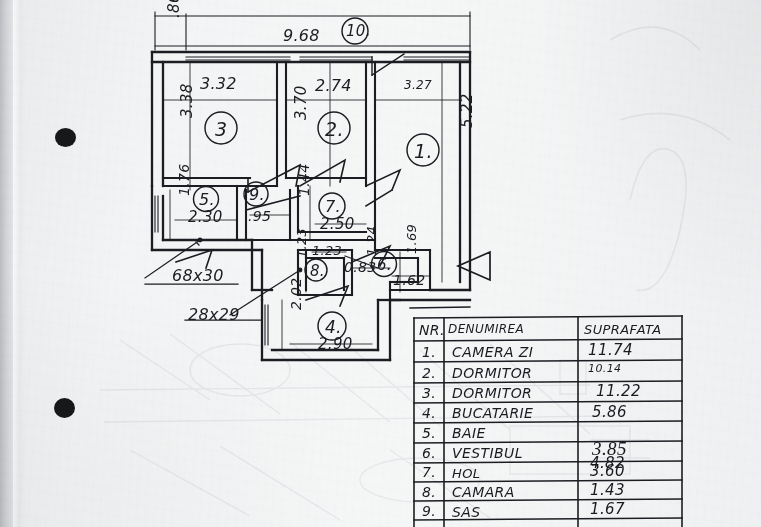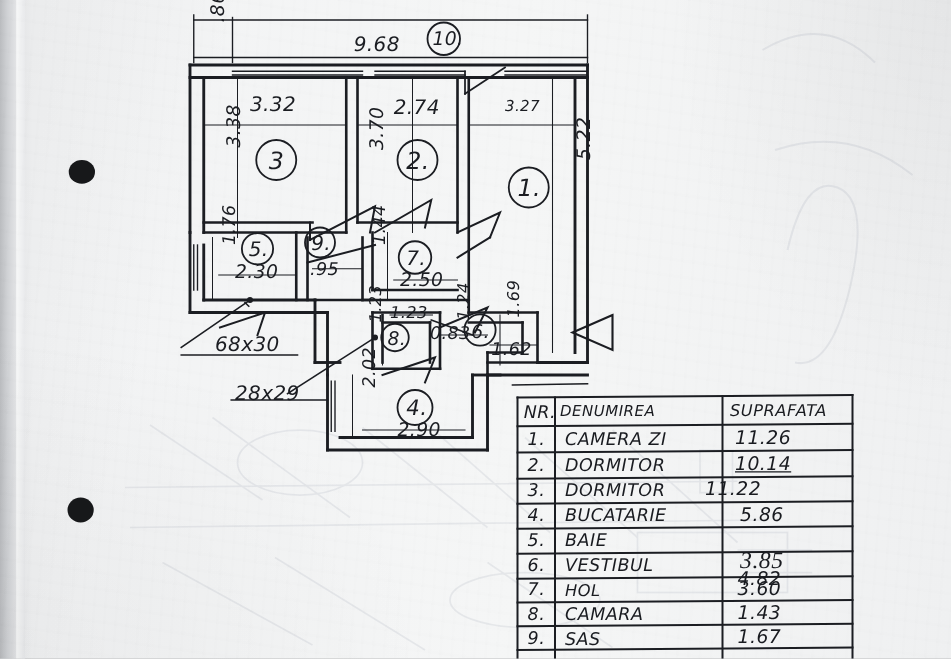--- a/index.html
+++ b/index.html
@@ -344,29 +344,29 @@
 
   <div class="hw slant" style="left:172px;top:266px;font-size:16px;text-align:right;">68x30</div>
   <div class="hw slant" style="left:188px;top:305px;font-size:16px;">28x29</div>
 
   <div class="tcell" style="left:419px;top:322px;font-size:14px;">NR.</div>
   <div class="tcell" style="left:424px;top:322px;font-size:12px;margin-left:24px;">DENUMIREA</div>
   <div class="tcell" style="left:584px;top:322px;font-size:13px;">SUPRAFATA</div>
 
   <div class="tcell" style="left:422px;top:344px;font-size:14px;">1.</div>
   <div class="tcell" style="left:452px;top:344px;font-size:14px;">CAMERA ZI</div>
-  <div class="tcell" style="left:588px;top:341px;font-size:15px;">11.26</div>
+  <div class="tcell" style="left:588px;top:341px;font-size:15px;">11.74</div>
 
   <div class="tcell" style="left:422px;top:365px;font-size:14px;">2.</div>
   <div class="tcell" style="left:452px;top:365px;font-size:14px;">DORMITOR</div>
-  <div class="tcell" style="left:588px;top:362px;font-size:15px;text-decoration:underline;">10.14</div>
+  <div class="tcell" style="left:588px;top:362px;font-size:11px;">10.14</div>
 
   <div class="tcell" style="left:422px;top:385px;font-size:14px;">3.</div>
   <div class="tcell" style="left:452px;top:385px;font-size:14px;">DORMITOR</div>
-  <div class="tcell" style="left:564px;top:382px;font-size:15px;">11.22</div>
+  <div class="tcell" style="left:596px;top:382px;font-size:15px;">11.22</div>
 
   <div class="tcell" style="left:422px;top:405px;font-size:14px;">4.</div>
   <div class="tcell" style="left:452px;top:405px;font-size:14px;">BUCATARIE</div>
   <div class="tcell" style="left:592px;top:403px;font-size:15px;">5.86</div>
 
   <div class="tcell" style="left:422px;top:425px;font-size:14px;">5.</div>
   <div class="tcell" style="left:452px;top:425px;font-size:14px;">BAIE</div>
   <div class="tcell" style="left:592px;top:438px;font-size:19px;font-family:Liberation Serif, serif;">3.85</div>
 
   <div class="tcell" style="left:422px;top:445px;font-size:14px;">6.</div>

